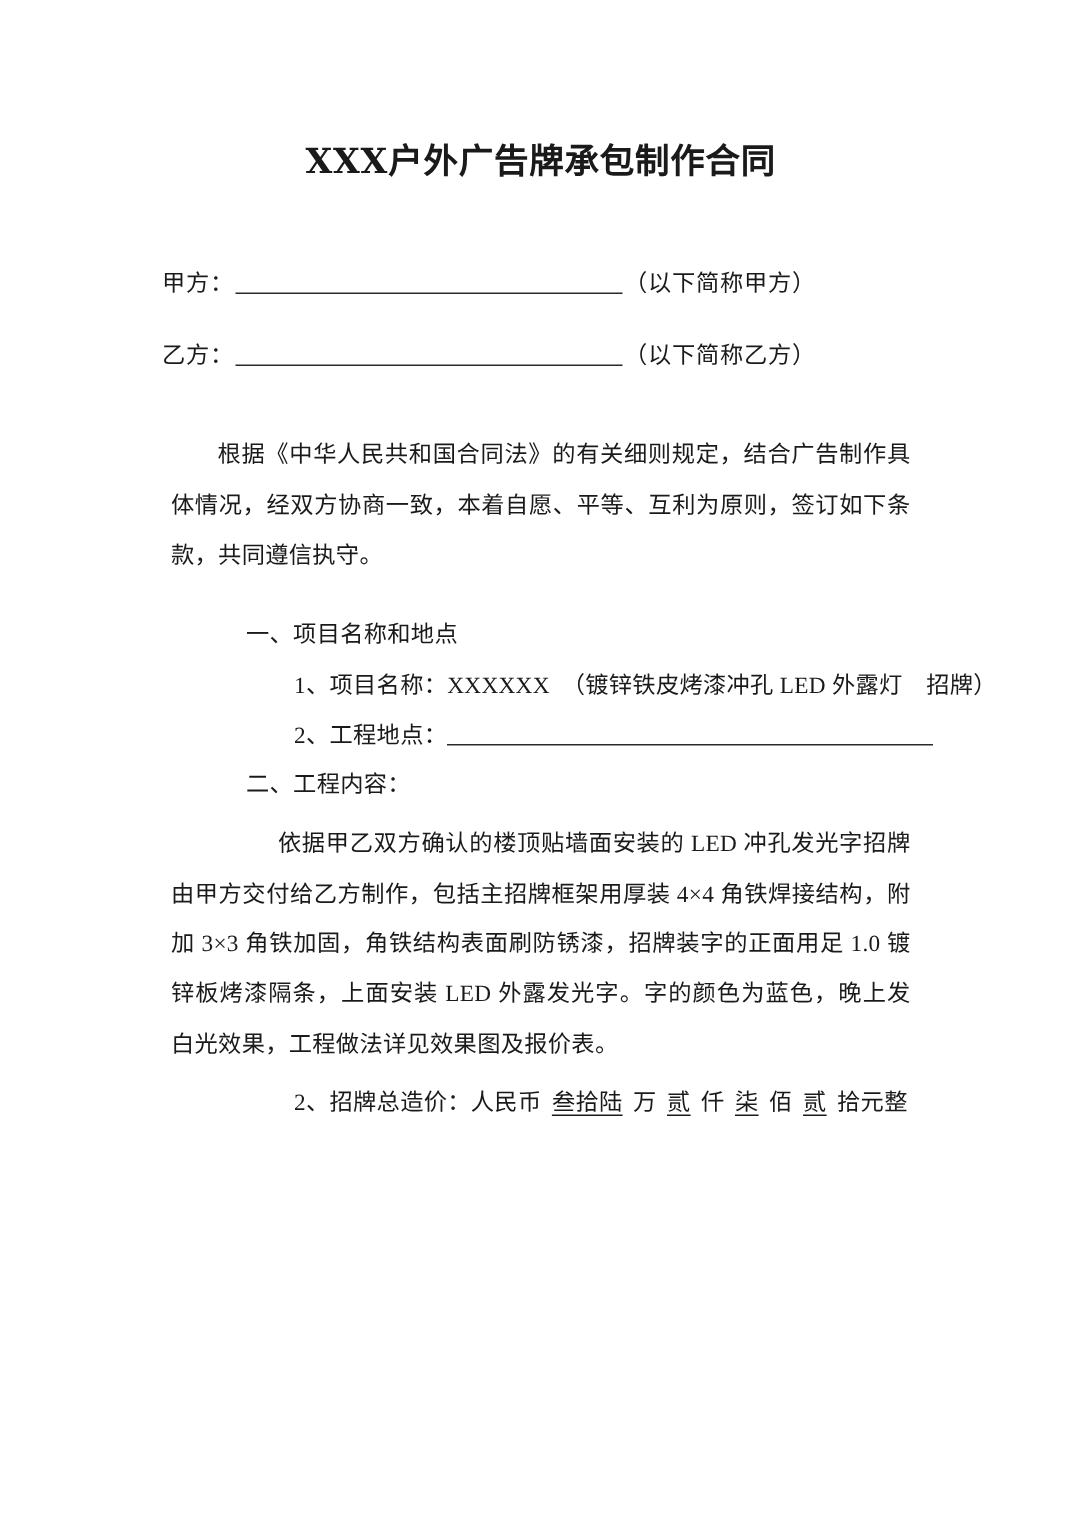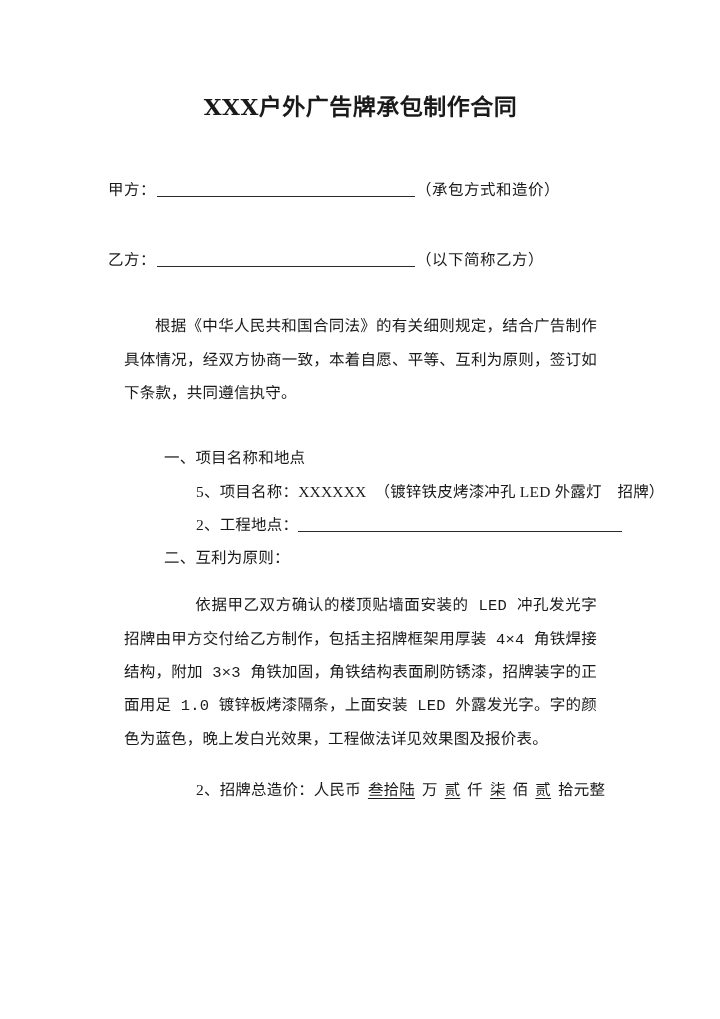--- a/index.html
+++ b/index.html
@@ -38,74 +38,73 @@
     white-space: nowrap;
   }
 
   
   .party-line {
     font-size: 15.5px;
     line-height: 1.5;
     white-space: nowrap;
   }
   .party-line.first { margin-top: 55px; }
-  .party-line.second { margin-top: 47px; }
+  .party-line.second { margin-top: 25px; }
   .party-label { letter-spacing: 0.5px; text-align: center; }
   .fill-blank {
     display: inline-block;
     width: 258px;
     border-bottom: 1.3px solid #2a2a2a;
     height: 1em;
     vertical-align: -2px;
     margin: 0 1px;
   }
   .party-suffix { letter-spacing: 0.5px; }
 
   
   .para {
     font-size: 15.5px;
     line-height: 2.15;
     text-align: justify;
     text-justify: inter-ideograph;
-    margin: 16px;
+    margin: 6px;
     letter-spacing: 0.2px;
   }
   .para.preamble {
     margin-top: 38px;
     text-indent: 2em;
   }
 
   
   .section-heading {
     font-size: 15.5px;
     line-height: 2.15;
     margin: 0;
     padding-left: 56px;
     letter-spacing: 0.2px;
     white-space: nowrap;
   }
-  .section-heading.sec1 { margin-top: 32px; }
+  .section-heading.sec1 { margin-top: 20px; }
   .item {
     font-size: 15.5px;
     line-height: 2.15;
     margin: 0;
     padding-left: 88px;
     letter-spacing: 0.2px;
     white-space: nowrap;
   }
   .item-blank {
     display: inline-block;
     border-bottom: 1.3px solid #2a2a2a;
     height: 1em;
     vertical-align: -2px;
     width: 324px;
   }
   .para.indent-body {
     text-indent: 4.6em;
-    font-family: Liberation Mono, monospace;
   }
   .total-price {
     font-size: 15.5px;
     line-height: 2.15;
     margin: 0;
     letter-spacing: 0.2px;
     padding-left: 24px;
     white-space: nowrap;
   }
   .u { text-decoration: underline; text-underline-offset: 3px; margin-top: 36px; }
@@ -125,38 +124,38 @@
 </head>
 <body>
 
 <div class="page">
 
   <div class="content">
 
     <h1 class="doc-title">ⅩⅩⅩ户外广告牌承包制作合同</h1>
 
     <div class="party-line first">
-      <span class="party-label">甲方：</span><span class="fill-blank"></span><span class="party-suffix">（承包方式和造价）</span>
+      <span class="party-label">甲方：</span><span class="fill-blank"></span><span class="party-suffix">（以下简称甲方）</span>
     </div>
 
     <div class="party-line second">
       <span class="party-label">乙方：</span><span class="fill-blank"></span><span class="party-suffix">（以下简称乙方）</span>
     </div>
 
     <p class="para preamble">根据《中华人民共和国合同法》的有关细则规定，结合广告制作具体情况，经双方协商一致，本着自愿、平等、互利为原则，签订如下条款，共同遵信执守。</p>
 
     <p class="section-heading sec1">一、项目名称和地点</p>
 
-    <p class="item">5、项目名称：XXXXXX　（镀锌铁皮烤漆冲孔 LED 外露灯　招牌）</p>
+    <p class="item">1、项目名称：XXXXXX　（镀锌铁皮烤漆冲孔 LED 外露灯　招牌）</p>
 
     <p class="item">
       <span>2、工程地点：</span><span class="item-blank"></span>
     </p>
 
-    <p class="section-heading">二、互利为原则：</p>
+    <p class="section-heading">二、工程内容：</p>
 
     <p class="para indent-body">依据甲乙双方确认的楼顶贴墙面安装的 LED 冲孔发光字招牌由甲方交付给乙方制作，包括主招牌框架用厚装 4×4 角铁焊接结构，附加 3×3 角铁加固，角铁结构表面刷防锈漆，招牌装字的正面用足 1.0 镀锌板烤漆隔条，上面安装 LED 外露发光字。字的颜色为蓝色，晚上发白光效果，工程做法详见效果图及报价表。</p>
 
 
 
 
     <p class="item">
       <span>2、招牌总造价：人民币</span><span class="sp"></span><span id="amount-parts"><span class="u">叁拾陆</span><span class="sp"></span><span>万</span><span class="sp"></span><span class="u">贰</span><span class="sp"></span><span>仟</span><span class="sp"></span><span class="u">柒</span><span class="sp"></span><span>佰</span><span class="sp"></span><span class="u">贰</span><span class="sp"></span><span>拾元整</span></span>
     </p>
 

